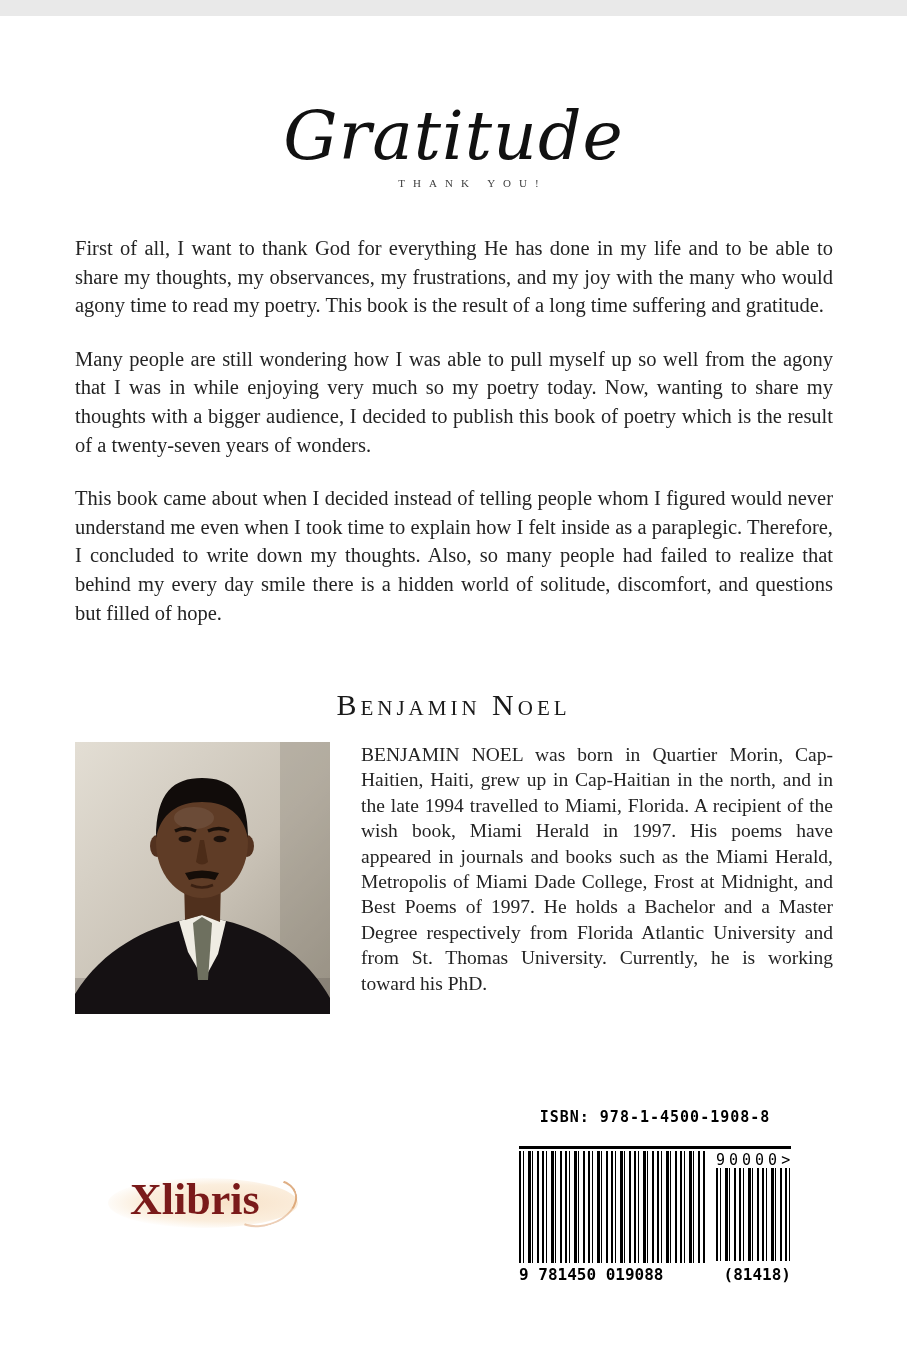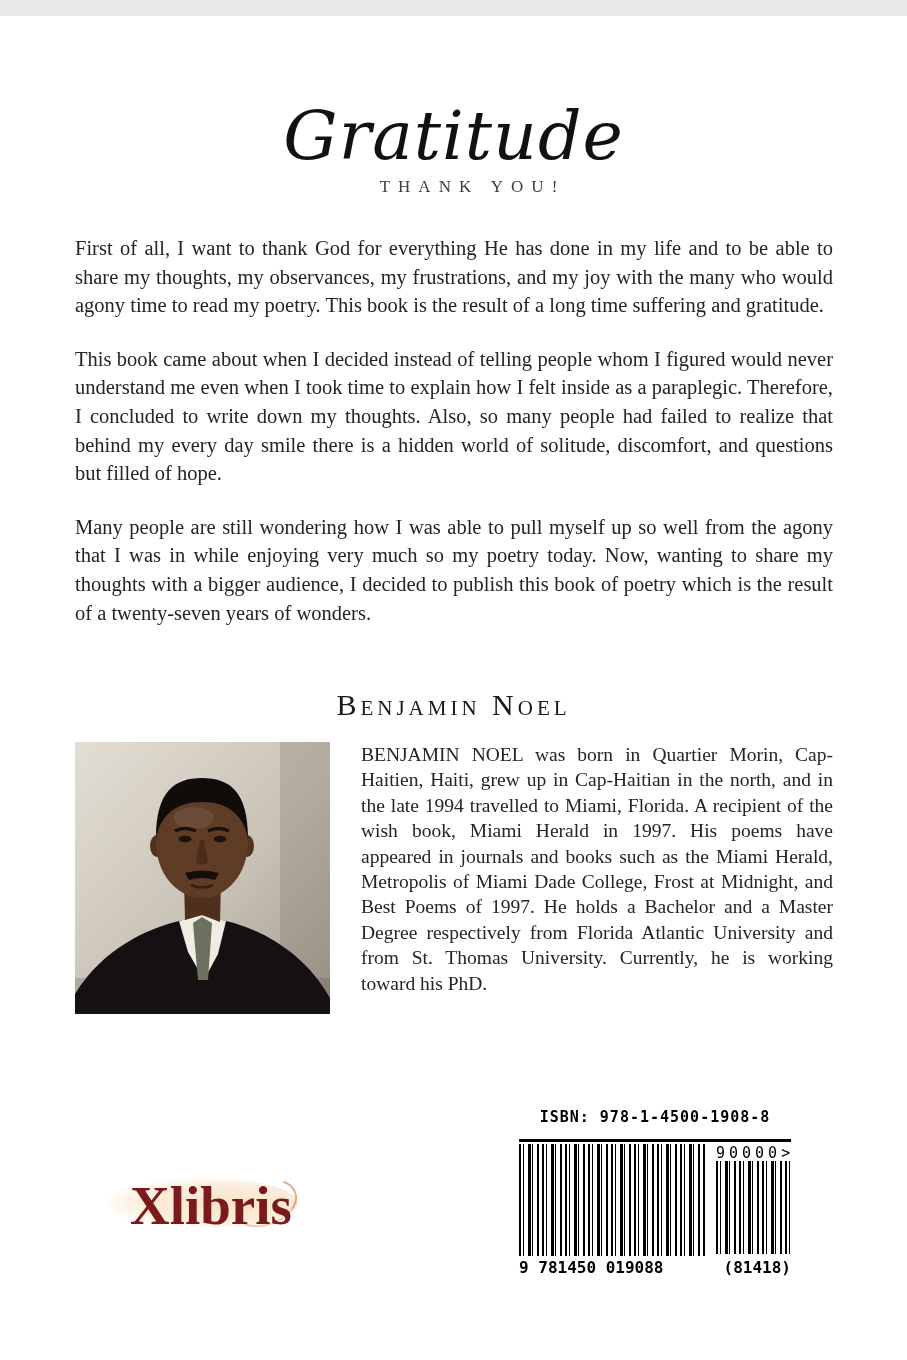--- a/index.html
+++ b/index.html
@@ -28,21 +28,21 @@
     font-style: italic;
     font-weight: 500;
     font-size: 68px;
     letter-spacing: 1px;
     color: #111111;
   }
   .book-subtitle {
     margin-top: 2px;
     padding-left: 38px;
     font-family: "Liberation Serif", serif;
-    font-size: 17px;
+    font-size: 11px;
     letter-spacing: 8px;
     text-transform: uppercase;
     color: #3c3c3c;
   }
 
   
   .description {
     position: absolute;
     top: 218px;
     left: 75px;
@@ -126,39 +126,39 @@
     border-bottom-color: rgba(213,148,92,0.45);
     border-radius: 50%;
     transform: rotate(-18deg);
   }
   .logo-text {
     position: absolute;
     left: 30px;
     top: 10px;
     font-family: "Liberation Serif", serif;
     font-weight: bold;
-    font-size: 55px;
+    font-size: 44px;
     color: #7a1a1a;
   }
 
   .barcode-block {
     position: absolute;
     left: 519px;
     top: 1092px;
     width: 272px;
     background: #ffffff;
   }
   .isbn-label {
     font-family: "DejaVu Sans Mono", monospace;
     font-weight: bold;
     font-size: 15px;
     letter-spacing: 1px;
     text-align: center;
     color: #000000;
-    padding-bottom: 13px;
+    padding-bottom: 20px;
     border-bottom: 3px solid #000000;
   }
   .bars-row {
     display: flex;
     gap: 10px;
     align-items: flex-start;
     margin-top: 2px;
   }
   .bars {
     background: repeating-linear-gradient(90deg,
@@ -202,22 +202,22 @@
 
 <div class="page">
 
   <header class="title-block">
     <h1 class="book-title">Gratitude</h1>
     <div class="book-subtitle">Thank You!</div>
   </header>
 
   <section class="description">
     <p>First of all, I want to thank God for everything He has done in my life and to be able to share my thoughts, my observances, my frustrations, and my joy with the many who would agony time to read my poetry. This book is the result of a long time suffering and gratitude.</p>
+    <p>Many people are still wondering how I was able to pull myself up so well from the agony that I was in while enjoying very much so my poetry today. Now, wanting to share my thoughts with a bigger audience, I decided to publish this book of poetry which is the result of a twenty-seven years of wonders.</p>
     <p>This book came about when I decided instead of telling people whom I figured would never understand me even when I took time to explain how I felt inside as a paraplegic. Therefore, I concluded to write down my thoughts. Also, so many people had failed to realize that behind my every day smile there is a hidden world of solitude, discomfort, and questions but filled of hope.</p>
-    <p>Many people are still wondering how I was able to pull myself up so well from the agony that I was in while enjoying very much so my poetry today. Now, wanting to share my thoughts with a bigger audience, I decided to publish this book of poetry which is the result of a twenty-seven years of wonders.</p>
   </section>
 
   <h2 class="author-name">Benjamin Noel</h2>
 
   <section class="author-block">
     <div class="photo-frame">
       <svg viewBox="0 0 255 272" width="255" height="272" aria-hidden="true">
         <defs>
           <linearGradient id="bgGrad" x1="0" y1="0" x2="1" y2="1">
             <stop offset="0" stop-color="#e3ded4"></stop>

